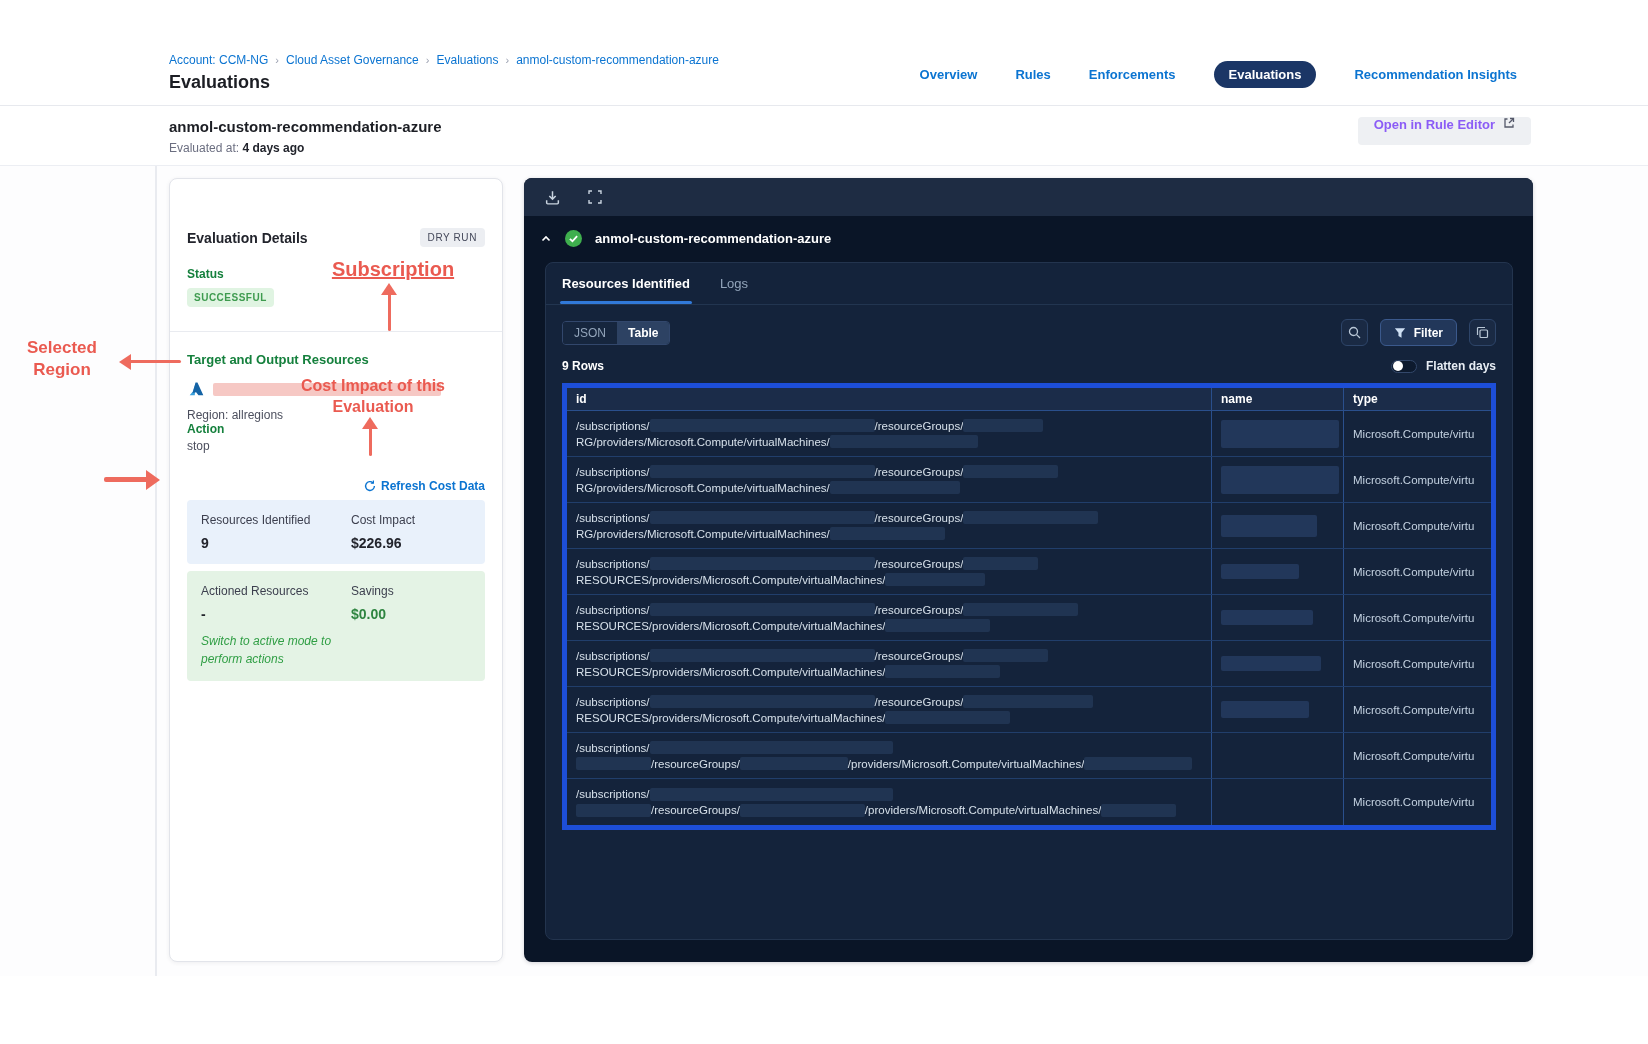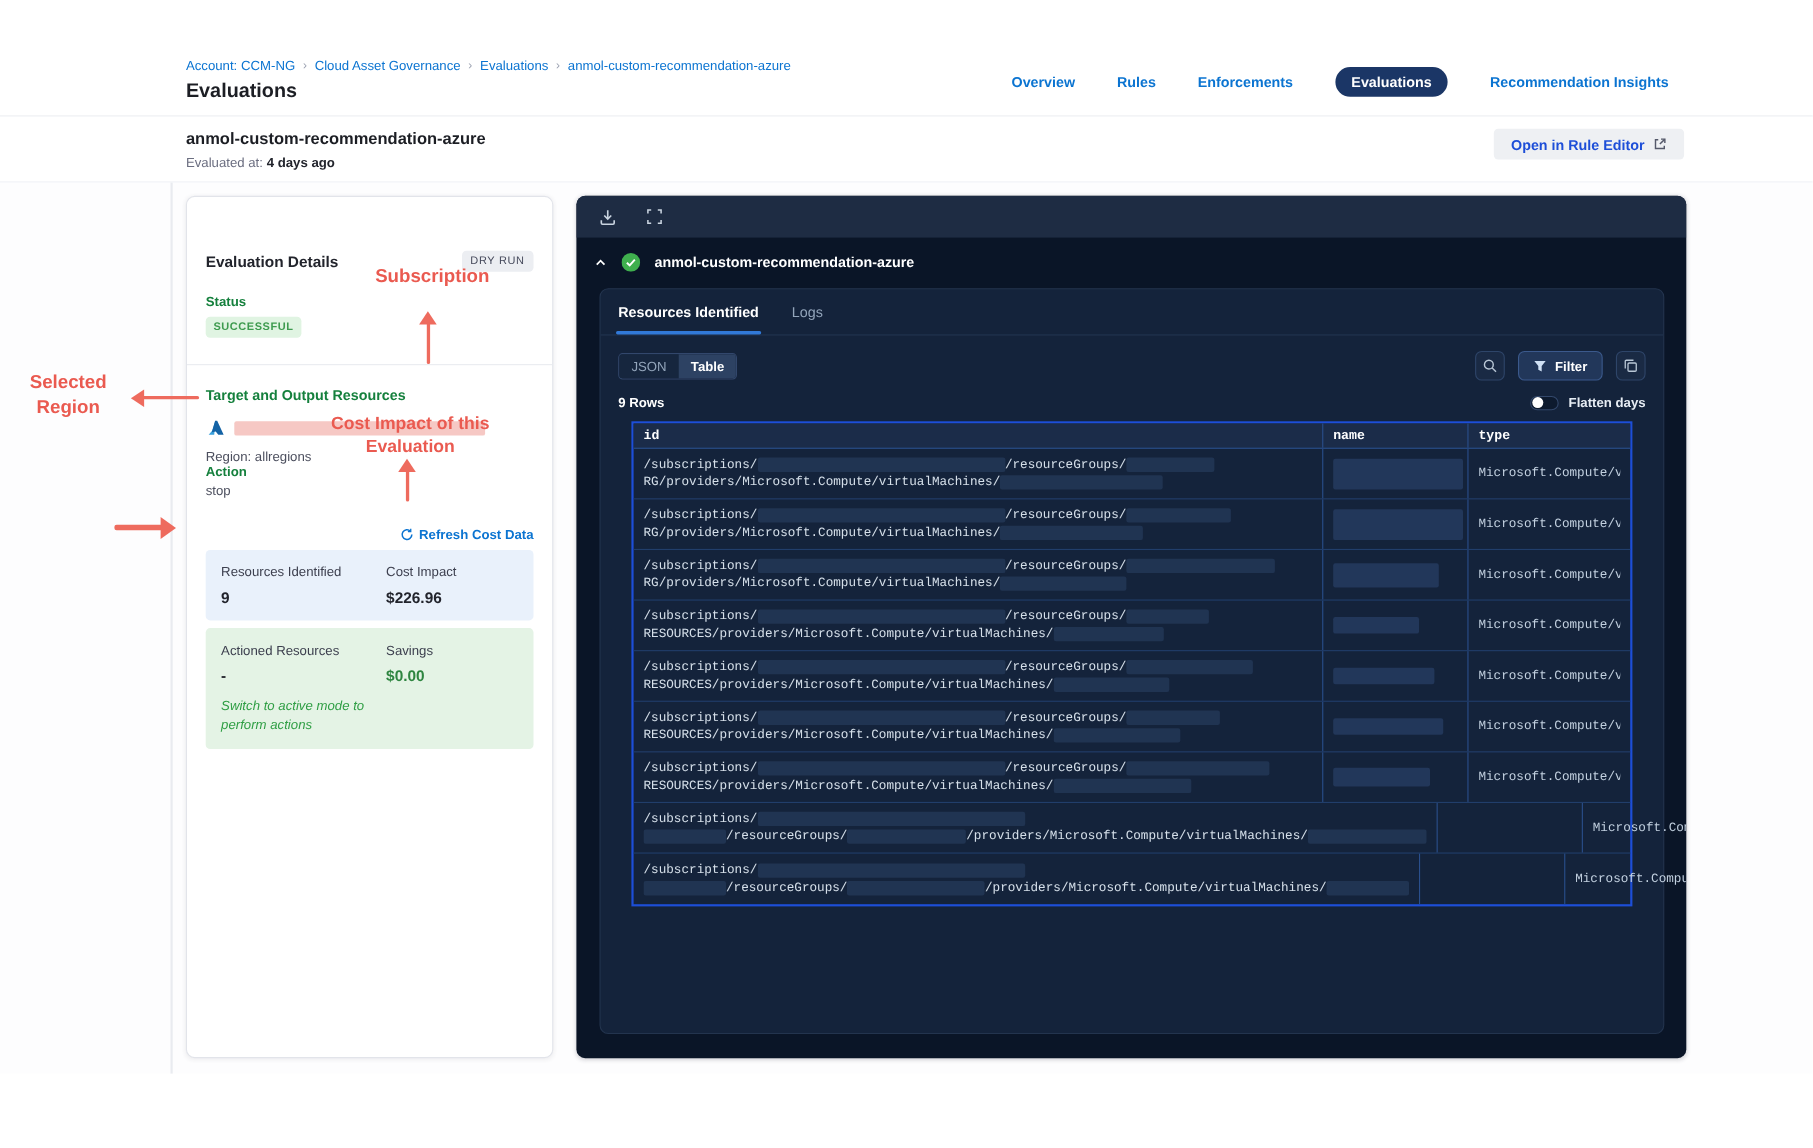--- a/index.html
+++ b/index.html
@@ -14,21 +14,21 @@
   .page-title { position:absolute; left:169px; top:72px; font-size:18px; font-weight:bold; color:#1c1e24; }
   .nav { position:absolute; right:131px; top:61px; display:flex; align-items:center; gap:38px; }
   .nav-item { font-size:13px; font-weight:bold; color:#0b74d1; cursor:pointer; white-space:nowrap; }
   .nav-item.active { background:#1b3666; color:#fff; padding:6px 15px; border-radius:15px; }
 
   
   .subheader { position:absolute; left:0; top:106px; width:100%; height:60px; background:#fff; border-bottom:1px solid #eceef3; }
   .sub-title { position:absolute; left:169px; top:12px; font-size:15px; font-weight:bold; color:#1c1e24; }
   .sub-meta { position:absolute; left:169px; top:35px; font-size:12px; color:#6b6e80; }
   .sub-meta b { color:#22242c; }
-  .open-editor-btn { position:absolute; right:117px; top:11px; height:28px; display:flex; align-items:center; gap:8px; padding:0 16px; background:#eef0f3; border-radius:4px; font-size:13px; font-weight:bold; color:#1d4ed8; cursor:pointer; border:none; }
+  .open-editor-btn { position:absolute; right:117px; top:11px; height:28px; display:flex; align-items:flex-start; gap:8px; padding:0 16px; background:#eef0f3; border-radius:4px; font-size:13px; font-weight:bold; color:#8b5cf6; cursor:pointer; border:none; }
 
   
   .content { position:absolute; left:0; top:166px; width:100%; height:810px; background:#fdfdfe; }
   .left-strip { position:absolute; left:155px; top:0; width:2px; height:810px; background:#e9ebf0; }
 
   
   .detail-card { position:absolute; left:169px; top:12px; width:334px; height:784px; background:#fff; border:1px solid #e2e4ea; border-radius:8px; box-shadow:0 1px 4px rgba(40,41,61,.07); padding:17px; }
   .card-head { display:flex; justify-content:space-between; align-items:center;margin-top:32px; }
   .card-head h3 { font-size:14px; font-weight:bold; color:#22242c; }
   .dryrun-badge { font-size:10px; font-weight:normal; letter-spacing:.6px; color:#44485a; background:#eceef2; border-radius:4px; padding:4px 8px; }
@@ -79,21 +79,21 @@
   .icon-btn { width:27px; height:27px; border:1px solid #2e4569; border-radius:6px; background:#1a2a44; display:flex; align-items:center; justify-content:center; cursor:pointer; }
   .filter-btn { height:27px; display:flex; align-items:center; gap:8px; padding:0 13px; background:#22375a; border:1px solid #3b598c; border-radius:6px; color:#fff; font-size:12px; font-weight:bold; cursor:pointer; }
   .rows-row { margin:13px 16px 0; display:flex; justify-content:space-between; align-items:center; }
   .rows-count { color:#fff; font-size:12px; font-weight:bold; }
   .flatten-wrap { display:flex; align-items:center; gap:9px; cursor:pointer; }
   .toggle { width:26px; height:13px; border-radius:7px; background:#0d1a2e; border:1px solid #33486b; position:relative; }
   .toggle .knob { position:absolute; left:1px; top:0.5px; width:10px; height:10px; border-radius:50%; background:#fff; }
   .flatten-label { color:#e7edf4; font-size:12px; font-weight:bold; }
 
   
-  .rtable { margin:10px 28px 0; border:2px solid #1d4ed8; font-family:Liberation Mono, monospace; }
+  .rtable { margin:10px 16px 0; border:5px solid #1d4ed8; font-family:Liberation Sans, sans-serif; }
   .thead, .trow { display:grid; grid-template-columns:1fr 132px 148px; }
   .thead { background:#1b2c49; border-bottom:1px solid #2a4f8c; }
   .th { font-size:12px; font-weight:bold; color:#fff; padding:4px 9px; }
   .th + .th, .td + .td { border-left:1px solid #2a4f8c; }
   .trow { border-bottom:1px solid #213e6b; min-height:46px; }
   .trow:last-child { border-bottom:none; }
   .td { padding:6px 9px; display:flex; flex-direction:column; justify-content:center; }
   .idline { display:flex; align-items:center; height:16px; white-space:nowrap; overflow:hidden; }
   .idline span.t { font-size:11.5px; color:#d6e0ea; }
   .redact { display:inline-block; height:13px; background:#203452; border-radius:2px; flex:none; }
@@ -458,21 +458,21 @@
                 <div class="td">
                   <span class="type-text">Microsoft.Compute/virtu</span>
                 </div>
               </div>
             </div>
         </div>
       </div>
     </div>
   </div>
 
-  <div class="anno" style="left: 318px; top: 240px; width: 150px; font-size: 17px; color: rgb(234, 90, 80);">Subscription</div>
+  <div class="anno" style="left: 318px; top: 256px; width: 150px; font-size: 20px; color: rgb(234, 90, 80); text-decoration: underline;">Subscription</div>
   <div class="arrowhead ah-up" style="left:381px; top:283px;"></div>
   <div class="anno-line" style="left:388px; top:293px; width:3px; height:38px;"></div>
 
   <div class="anno" style="left: 14px; top: 337px; width: 96px; font-size: 17px; color: rgb(234, 90, 80);">Selected Region</div>
   <div class="arrowhead ah-left" style="left:119px; top:354px;"></div>
   <div class="anno-line" style="left:129px; top:360px; width:52px; height:3px;"></div>
 
   <div class="anno" style="left: 292px; top: 375px; width: 162px; font-size: 16px; color: rgb(234, 90, 80);">Cost Impact of this Evaluation</div>
   <div class="arrowhead ah-up" style="left:362px; top:417px;"></div>
   <div class="anno-line" style="left:369px; top:427px; width:3px; height:29px;"></div>

